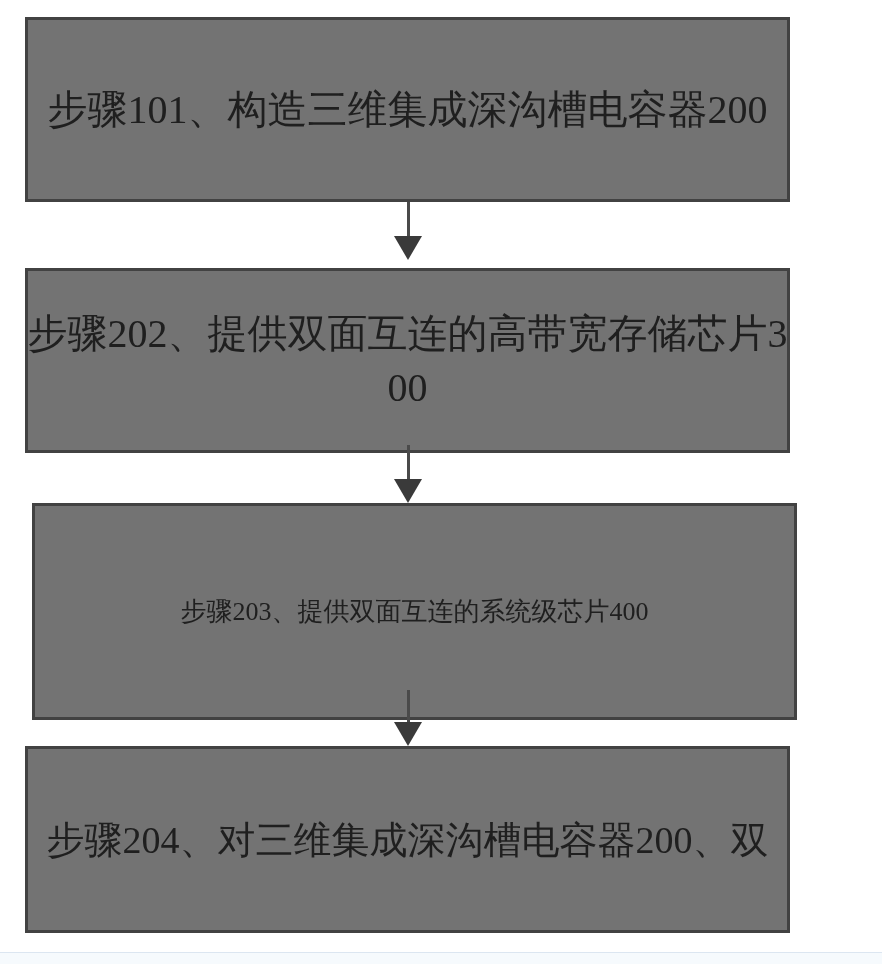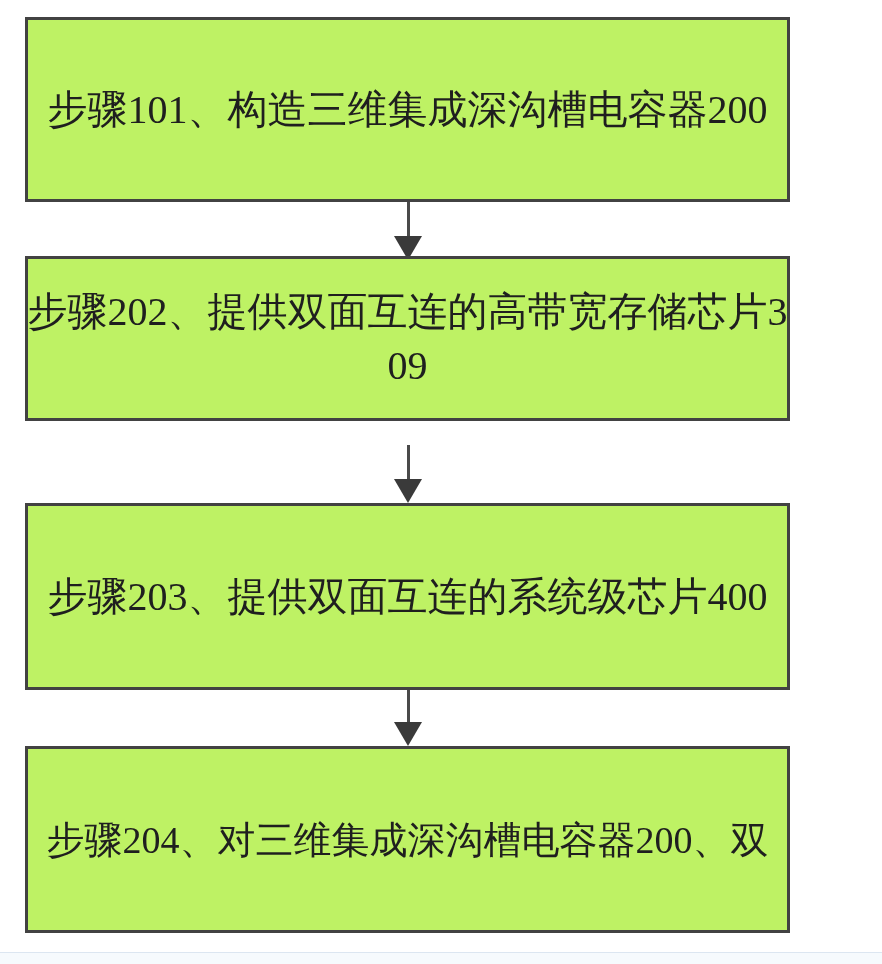--- a/index.html
+++ b/index.html
@@ -14,34 +14,34 @@
     background: #ffffff;
     overflow: hidden;
     font-family: "Liberation Serif", serif;
   }
   .flow-box {
     position: absolute;
     left: 25px;
     width: 765px;
     box-sizing: border-box;
     border: 3px solid #424242;
-    background: #bef264;
+    background: #737373;
     color: #1f1f1f;
     display: flex;
     flex-direction: column;
     align-items: center;
     justify-content: center;
     text-align: center;
   }
   .flow-box .line {
     white-space: nowrap;
   }
   .box-1 { top: 17px;  height: 185px; font-size: 40px; line-height: 54px; }
-  .box-2 { top: 256px; height: 165px; font-size: 40px; line-height: 54px; }
-  .box-3 { top: 503px; height: 187px; font-size: 40px; line-height: 54px; }
+  .box-2 { top: 268px; height: 185px; font-size: 40px; line-height: 54px; }
+  .box-3 { top: 503px; height: 217px; font-size: 26px; line-height: 54px; margin-left: 7px; }
   .box-4 { top: 746px; height: 187px; font-size: 38px; line-height: 46px; }
 
   .arrow {
     position: absolute;
     left: 393px;
     width: 30px;
     display: flex;
     flex-direction: column;
     align-items: center;
   }
@@ -80,21 +80,21 @@
     <div class="line">步骤101、构造三维集成深沟槽电容器200</div>
   </div>
 
   <div class="arrow arrow-1">
     <div class="stem"></div>
     <div class="head"></div>
   </div>
 
   <div class="flow-box box-2">
     <div class="line">步骤202、提供双面互连的高带宽存储芯片3</div>
-    <div class="line">09</div>
+    <div class="line">00</div>
   </div>
 
   <div class="arrow arrow-2">
     <div class="stem"></div>
     <div class="head"></div>
   </div>
 
   <div class="flow-box box-3">
     <div class="line">步骤203、提供双面互连的系统级芯片400</div>
   </div>

